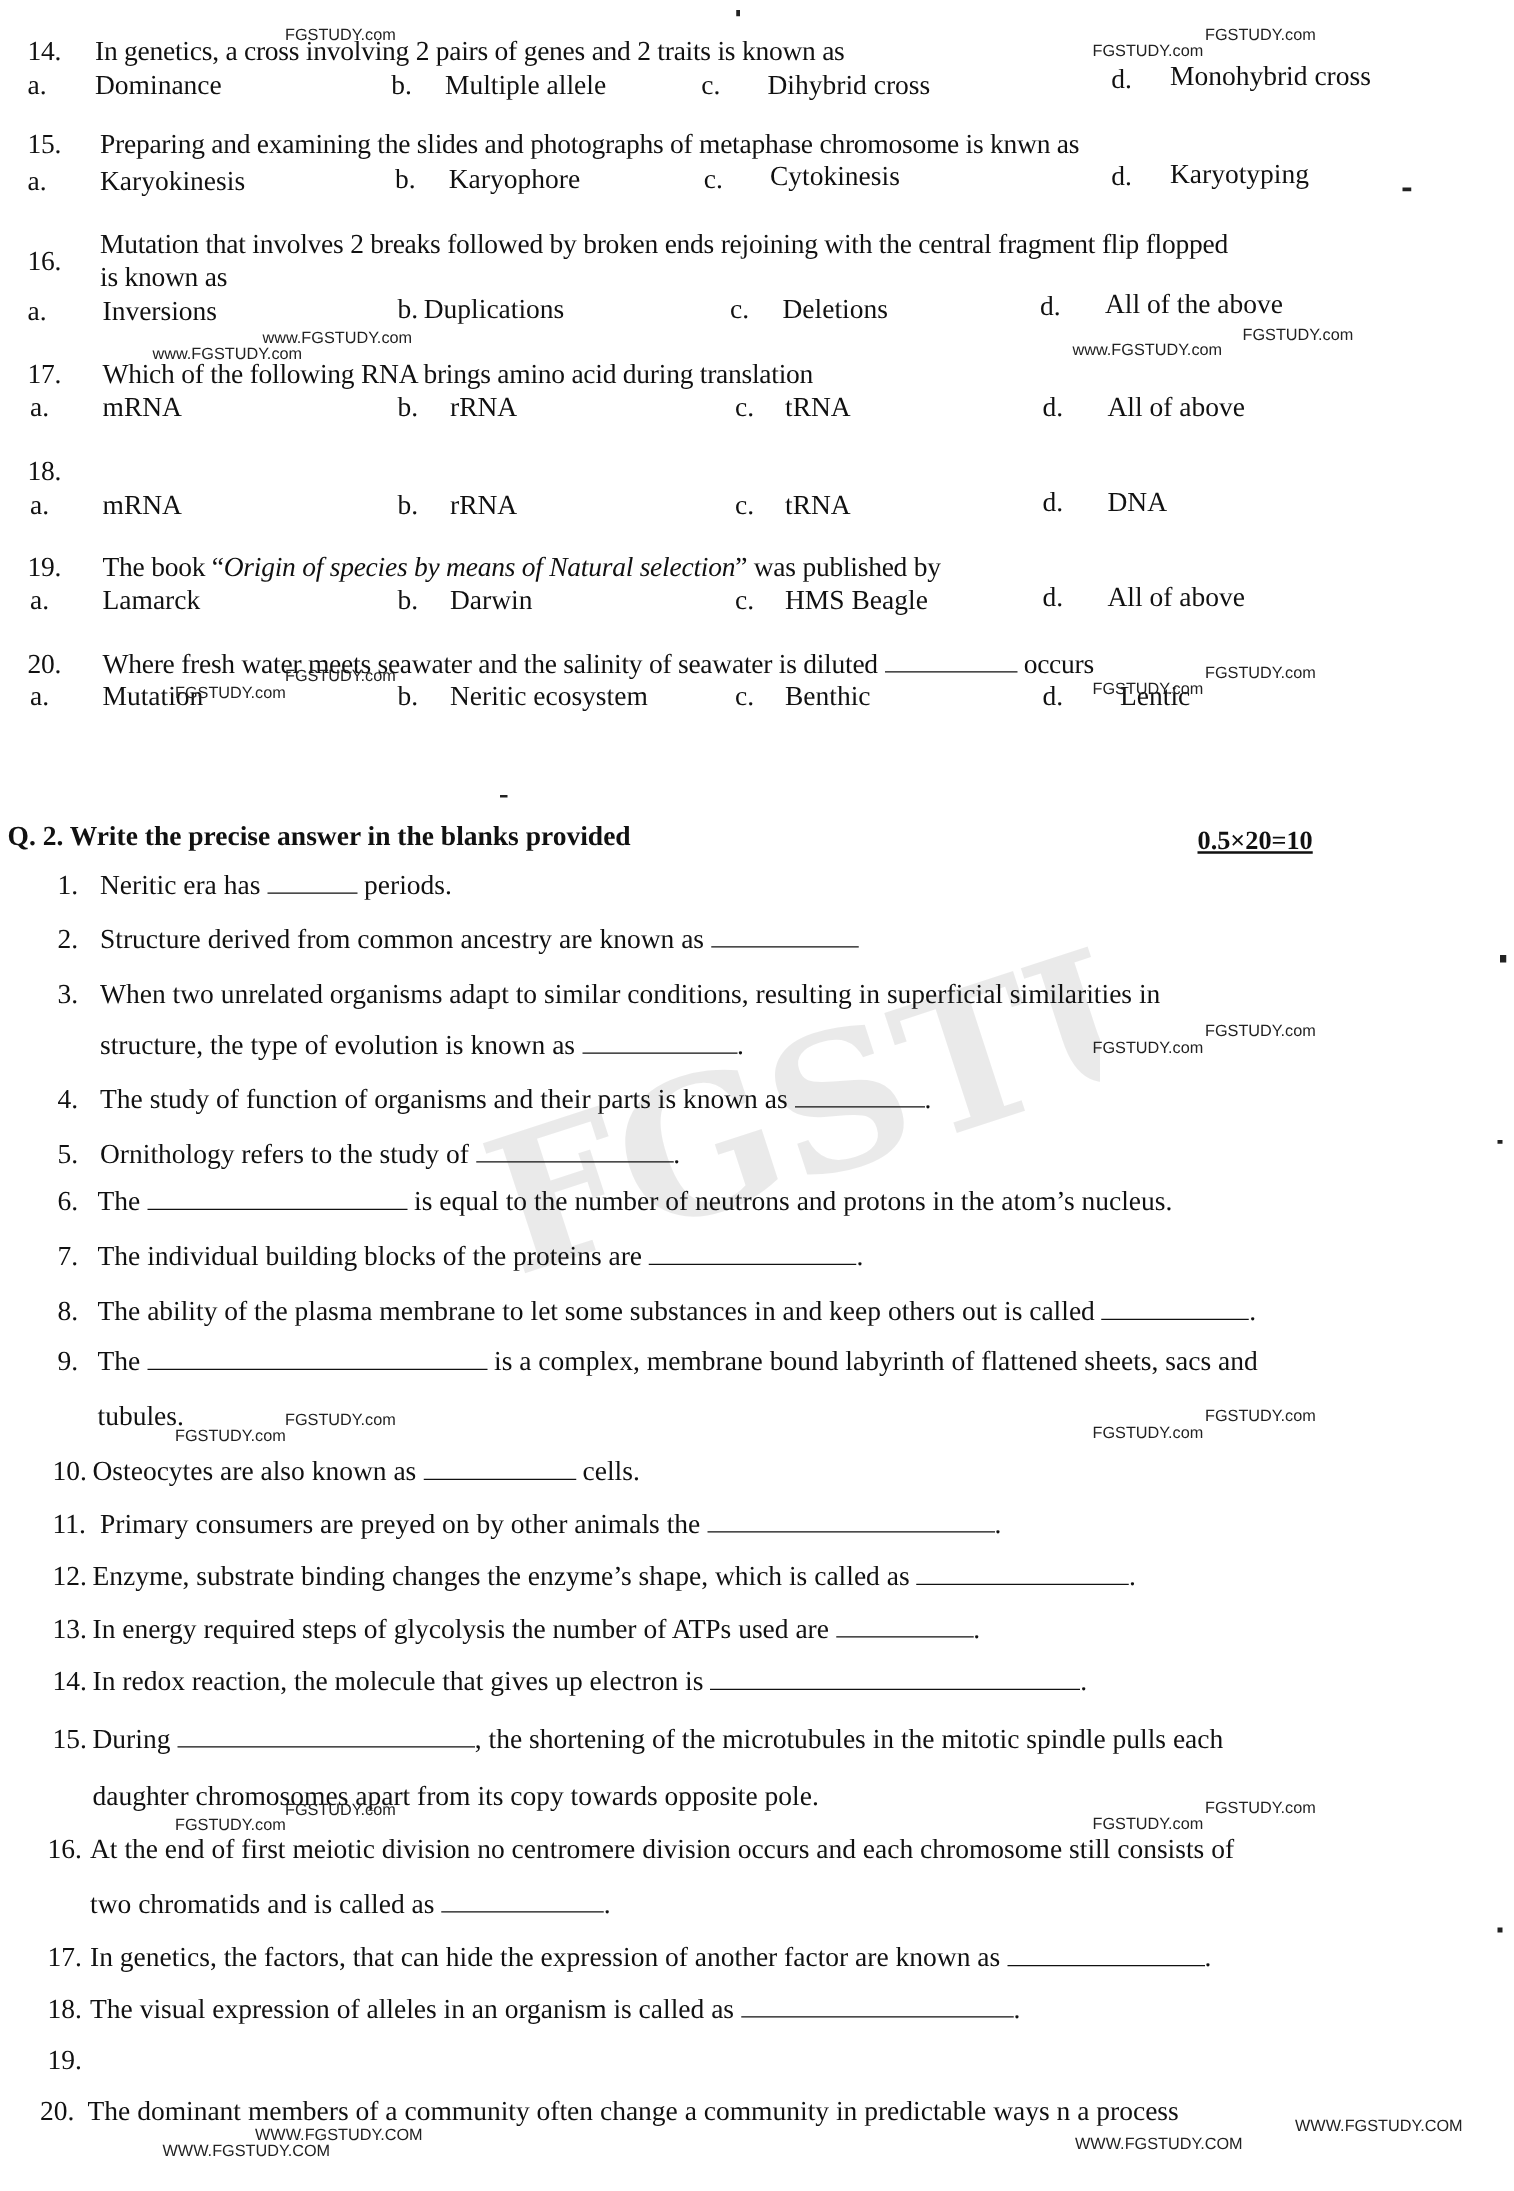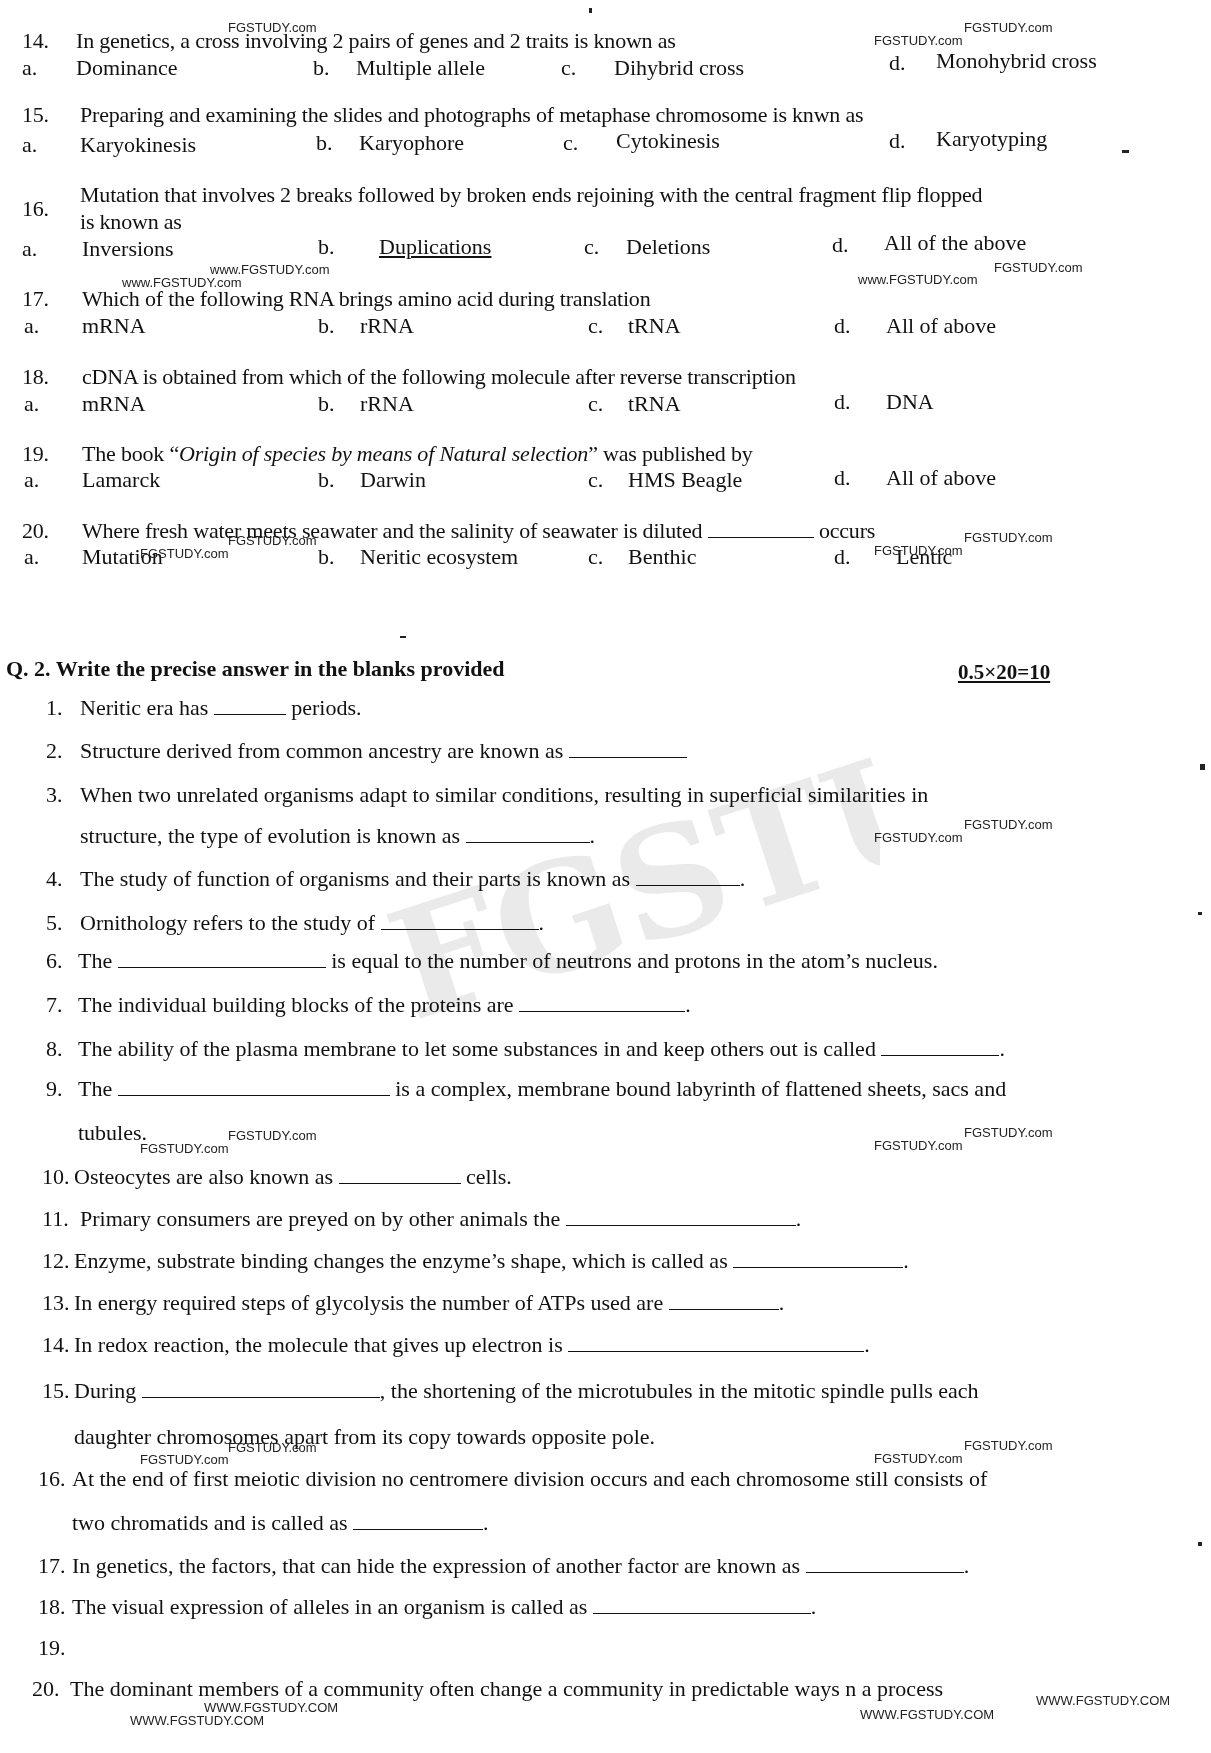--- a/index.html
+++ b/index.html
@@ -55,39 +55,38 @@
   <span class="abs opt-text" style="left:616px;top:128px;">Cytokinesis</span>
   <span class="abs opt-label" style="left:889px;top:128px;">d.</span>
   <span class="abs opt-text" style="left:936px;top:126px;">Karyotyping</span>
 
   <span class="abs q-text" style="left:22px;top:196px;">16.</span>
   <span class="abs q-text" style="left:80px;top:182px;">Mutation that involves 2 breaks followed by broken ends rejoining with the central fragment flip flopped</span>
   <span class="abs q-text" style="left:80px;top:209px;">is known as</span>
   <span class="abs opt-label" style="left:22px;top:236px;">a.</span>
   <span class="abs opt-text" style="left:82px;top:236px;">Inversions</span>
   <span class="abs opt-label" style="left:318px;top:234px;">b.</span>
-  <span class="abs opt-text" style="left:379px;top:234px;text-decoration:underline;">Duplications</span>
+  <span class="abs opt-text" style="left:339px;top:234px;">Duplications</span>
   <span class="abs opt-label" style="left:584px;top:234px;">c.</span>
   <span class="abs opt-text" style="left:626px;top:234px;">Deletions</span>
   <span class="abs opt-label" style="left:832px;top:232px;">d.</span>
   <span class="abs opt-text" style="left:884px;top:230px;">All of the above</span>
 
   <span class="abs q-text" style="left:22px;top:286px;">17.</span>
   <span class="abs q-text" style="left:82px;top:286px;">Which of the following RNA brings amino acid during translation</span>
   <span class="abs opt-label" style="left:24px;top:313px;">a.</span>
   <span class="abs opt-text" style="left:82px;top:313px;">mRNA</span>
   <span class="abs opt-label" style="left:318px;top:313px;">b.</span>
   <span class="abs opt-text" style="left:360px;top:313px;">rRNA</span>
   <span class="abs opt-label" style="left:588px;top:313px;">c.</span>
   <span class="abs opt-text" style="left:628px;top:313px;">tRNA</span>
   <span class="abs opt-label" style="left:834px;top:313px;">d.</span>
   <span class="abs opt-text" style="left:886px;top:313px;">All of above</span>
 
   <span class="abs q-text" style="left:22px;top:364px;">18.</span>
-  <span class="abs q-text" style="left:82px;top:364px;">cDNA is obtained from which of the following molecule after reverse transcription</span>
   <span class="abs opt-label" style="left:24px;top:391px;">a.</span>
   <span class="abs opt-text" style="left:82px;top:391px;">mRNA</span>
   <span class="abs opt-label" style="left:318px;top:391px;">b.</span>
   <span class="abs opt-text" style="left:360px;top:391px;">rRNA</span>
   <span class="abs opt-label" style="left:588px;top:391px;">c.</span>
   <span class="abs opt-text" style="left:628px;top:391px;">tRNA</span>
   <span class="abs opt-label" style="left:834px;top:389px;">d.</span>
   <span class="abs opt-text" style="left:886px;top:389px;">DNA</span>
 
   <span class="abs q-text" style="left:22px;top:441px;">19.</span>

